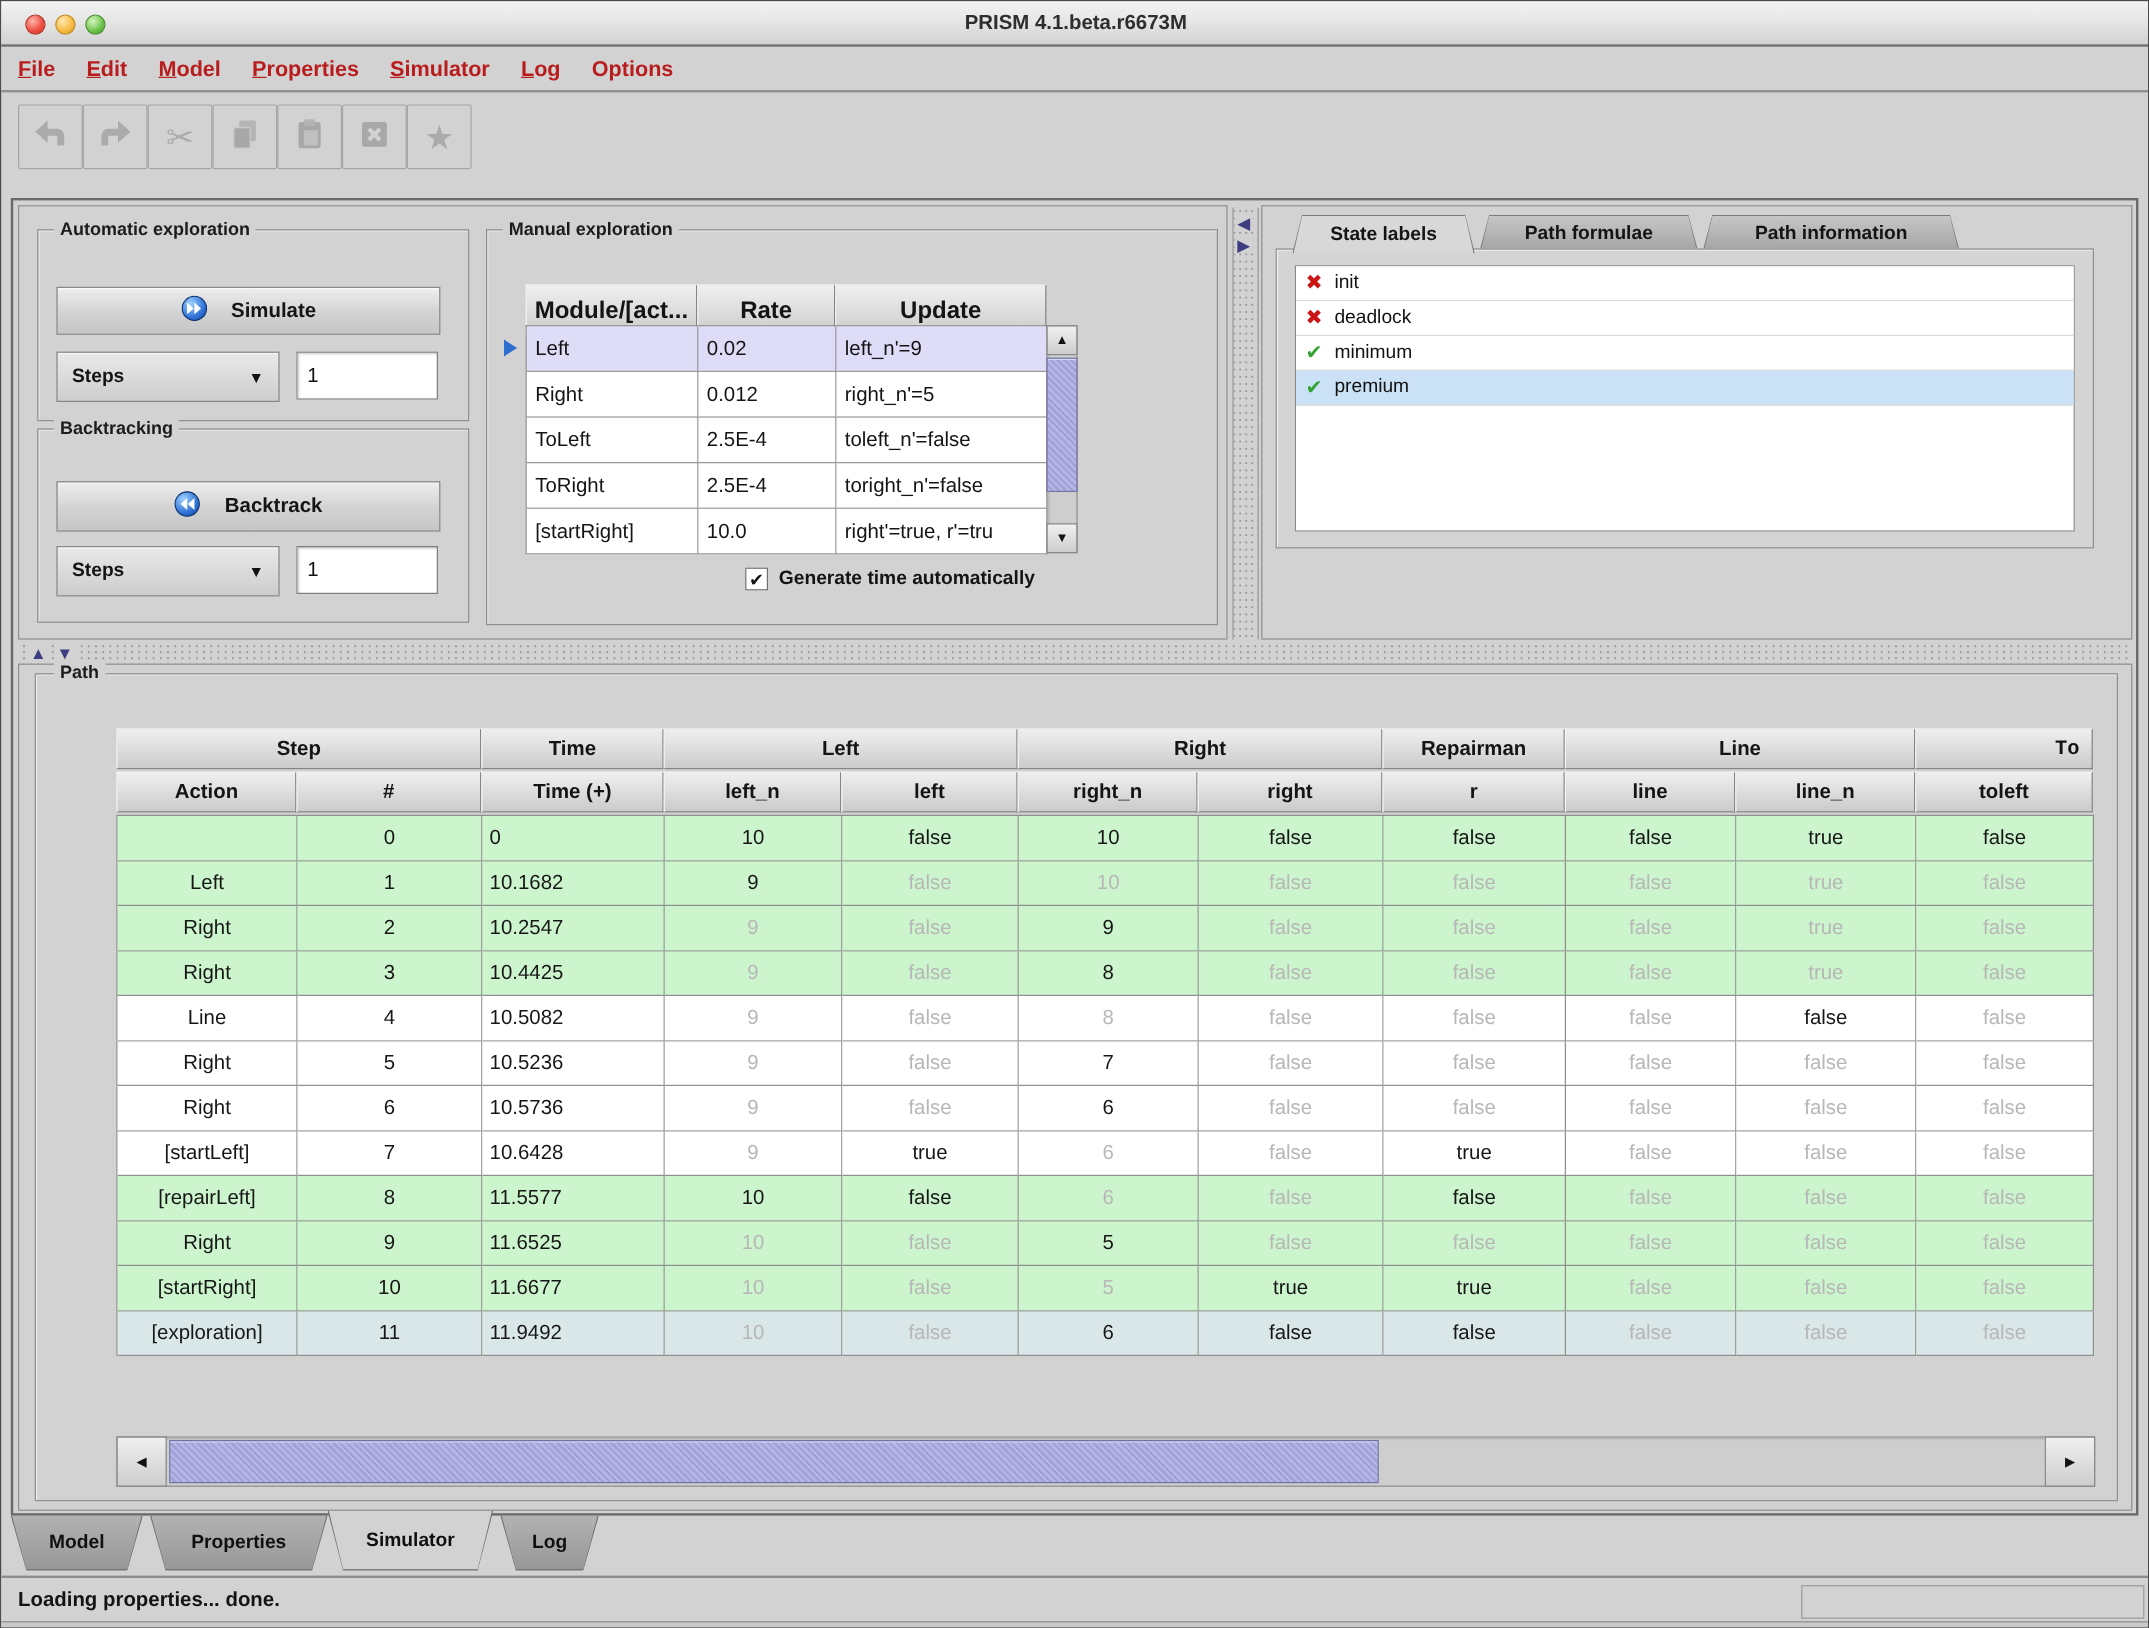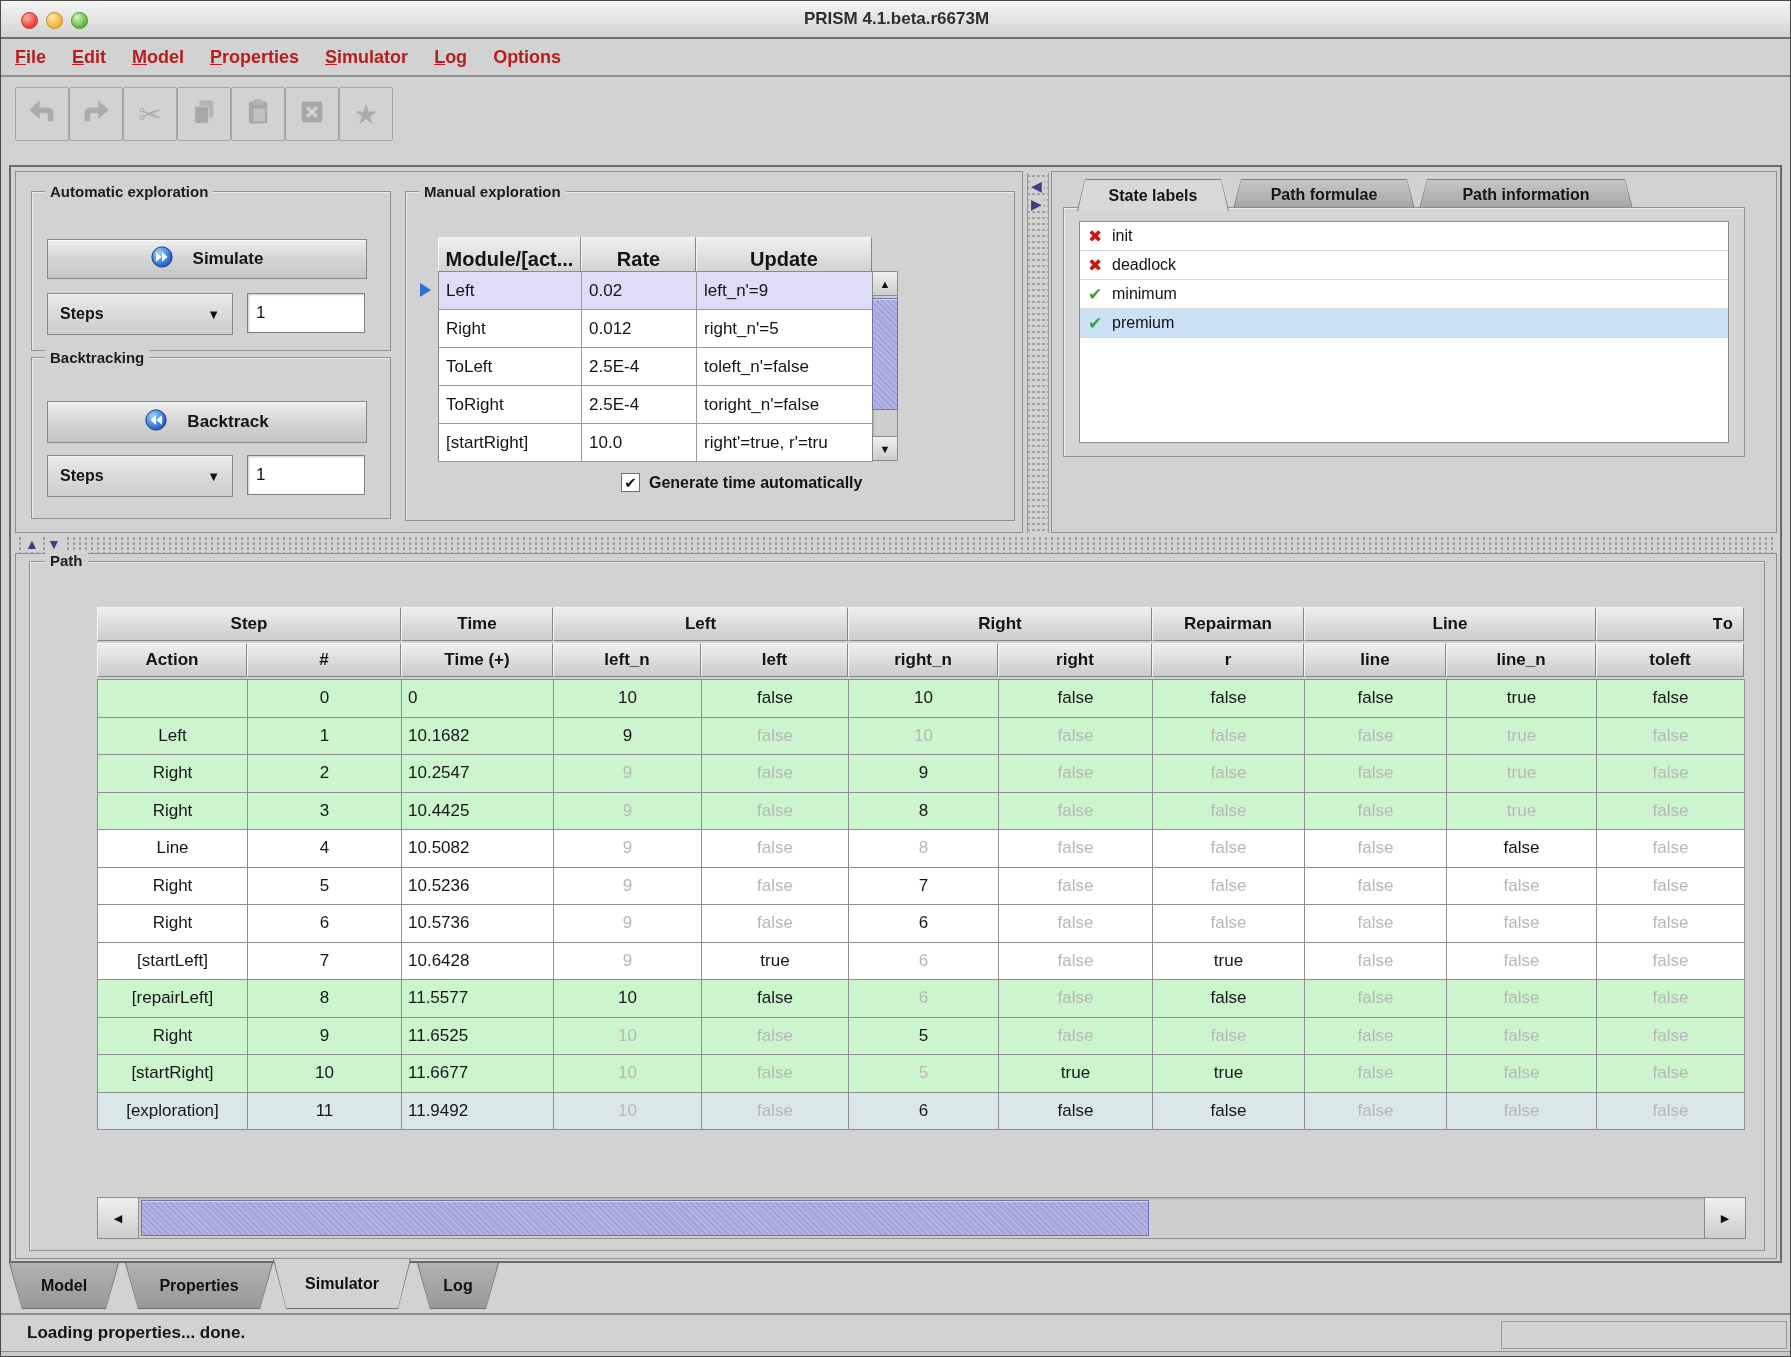--- a/index.html
+++ b/index.html
@@ -106,21 +106,21 @@
   .pt-row.bg-blue .pt-cell{background:var(--row-blue);}
   
   .tab-b{position:absolute;top:1262px;height:46px;clip-path:polygon(0 0,100% 0,calc(100% - 13px) 100%,13px 100%);background:#6f6f6f;}
   .tab-b .in{position:absolute;left:1px;top:0;right:1px;bottom:1px;clip-path:polygon(0 0,100% 0,calc(100% - 12px) 100%,12px 100%);
     background:linear-gradient(180deg,#b2b2b2,#989898);display:flex;align-items:center;justify-content:center;
     font-size:16px;font-weight:700;color:#101010;}
   .tab-b.active{top:1258px;height:50px;z-index:6;}
   .tab-b.active .in{background:#d2d2d2;}
   
   .statusbar{position:absolute;left:0;top:1312px;width:1791px;height:38px;border-top:2px solid #8e8e8e;box-sizing:border-box;background:#d2d2d2;}
-  .status-text{position:absolute;left:26px;top:8px;font-size:17px;font-weight:700;color:#141414;}
+  .status-text{position:absolute;left:14px;top:8px;font-size:17px;font-weight:700;color:#141414;}
   .status-rbox{position:absolute;left:1500px;top:6px;width:286px;height:28px;border:1px solid #9a9a9a;box-sizing:border-box;}
   .bottom-strip{position:absolute;left:0;top:1350px;width:1791px;height:7px;border-top:1px solid #8e8e8e;background:#c9c9c9;box-sizing:border-box;}
   u{text-decoration:underline;}
 </style>
 </head>
 <body>
 
 <div id="window">
 
   <div class="titlebar">

